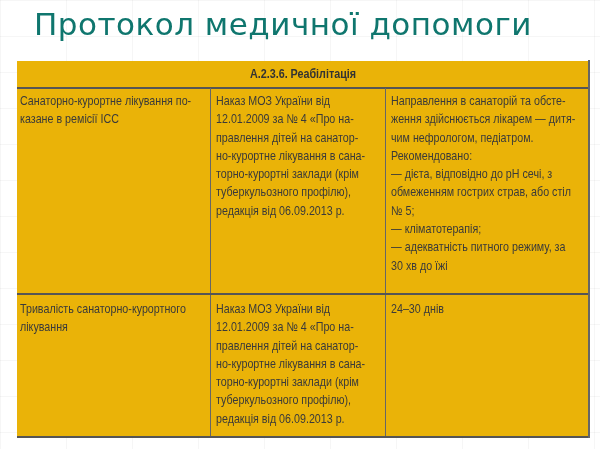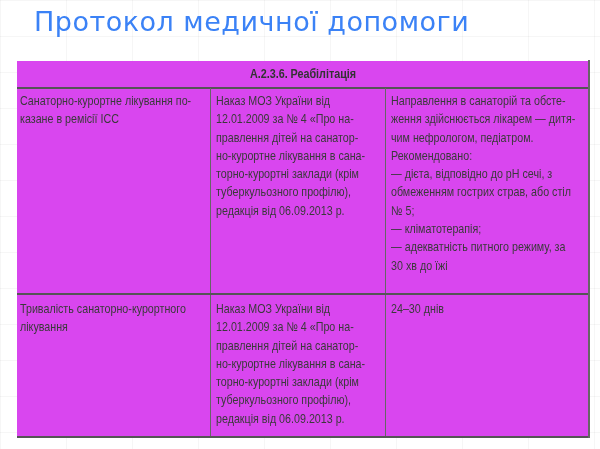--- a/index.html
+++ b/index.html
@@ -12,26 +12,26 @@
       position: absolute; inset: 0;
       background-image:
         linear-gradient(to right, rgba(0,0,0,0.035) 1px, transparent 1px),
         linear-gradient(to bottom, rgba(0,0,0,0.035) 1px, transparent 1px);
       background-size: 66px 36px;
       pointer-events: none;
     }
     .title {
       position: absolute; left: 34px; top: 6px;
       font-family: "DejaVu Sans", sans-serif;
-      font-size: 27px; color: #3b82f6; letter-spacing: 0.5px;
+      font-size: 31px; color: #0f766e; letter-spacing: 0.5px;
       white-space: nowrap;
     }
     .table-wrap {
       position: absolute; left: 17px; top: 61px; width: 572px; height: 377px;
-      background: #d946ef;
+      background: #eab308;
     }
     .right-edge {
       position: absolute; left: 588px; top: 60px; width: 2px; height: 378px; background: #666;
     }
     .cap {
       position: absolute; left: 0; top: 0; width: 572px; height: 26px;
       text-align: center; font-size: 12.5px; font-weight: bold; color: #333;
       line-height: 26px;
       font-family: "Liberation Sans Narrow", "Liberation Sans", sans-serif;
       transform: scaleX(0.86);

